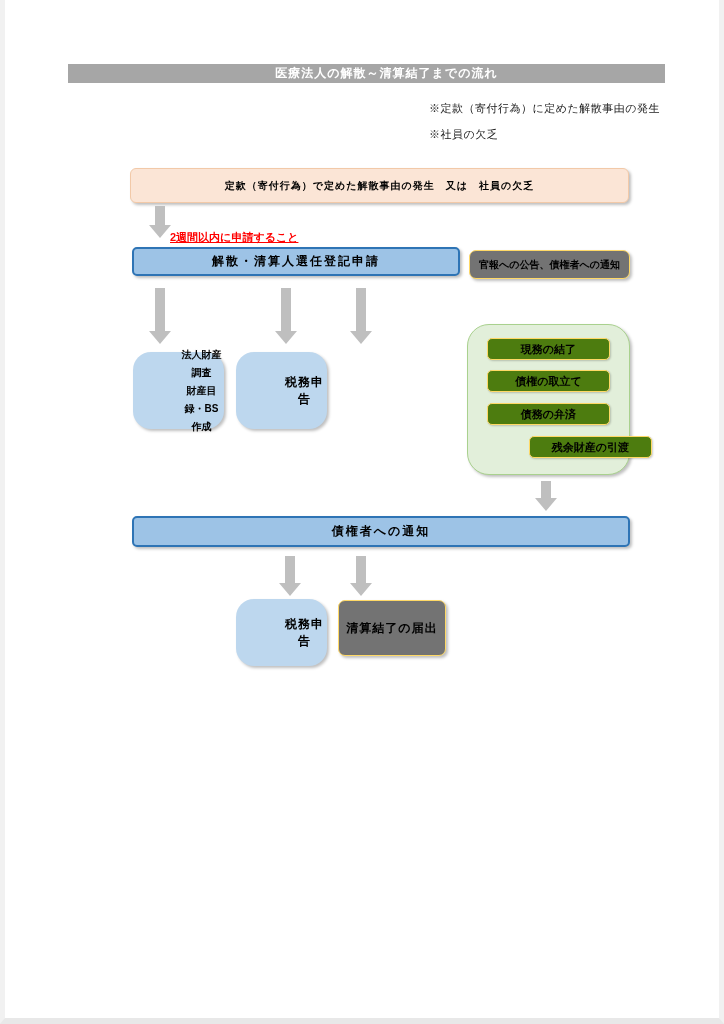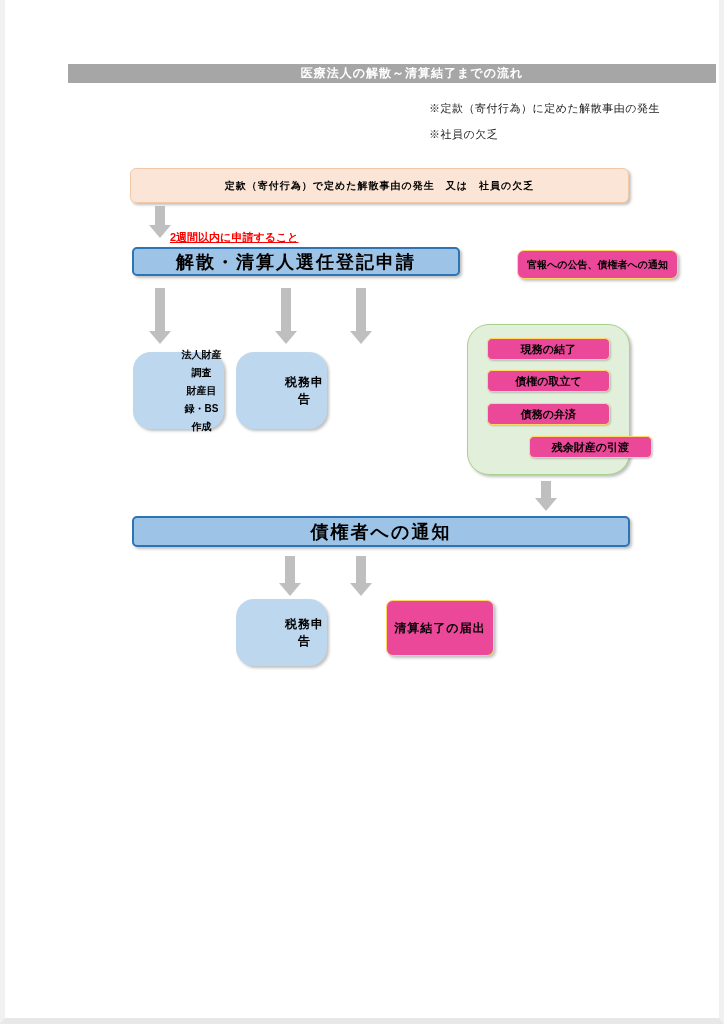--- a/index.html
+++ b/index.html
@@ -3,65 +3,65 @@
 <meta charset="utf-8">
 <style>
   * { margin:0; padding:0; box-sizing:border-box; }
   body { background:#ffffff; font-family:"Liberation Sans", sans-serif; }
   .page {
     position:relative; width:724px; height:1024px; background:#ffffff;
     border-left:5px solid #f1f1f1; border-right:5px solid #f1f1f1; border-bottom:6px solid #e8e8e8;
     overflow:hidden;
   }
   .title-bar {
-    position:absolute; left:63px; top:64px; width:648px; height:19px;
+    position:absolute; left:63px; top:64px; width:597px; height:19px;
     background:#a6a6a6; color:#ffffff; font-weight:bold; font-size:12px;
     display:flex; align-items:center; justify-content:center; letter-spacing:1px;padding-left:40px;
   }
   .note { position:absolute; left:424px; font-size:11px; color:#1a1a1a; letter-spacing:0.5px; }
   .note-1 { top:101px;text-align:right; }
   .note-2 { top:127px; }
 
   .box {
     position:absolute; display:flex; align-items:center; justify-content:center;
     font-weight:bold; color:#000; text-align:center;
     box-shadow:2px 2px 3px rgba(0,0,0,0.25);
   }
   .start-box {
     left:125px; top:168px; width:499px; height:35px;
     background:#fbe5d6; border:1px solid #f2c9a8; border-radius:6px;
     font-size:10px; letter-spacing:1px;
   }
   .blue-box {
     background:#9dc3e6; border:2px solid #2e74b5; border-radius:5px;
-    font-size:18px; letter-spacing:2px;
+    font-size:12px; letter-spacing:2px;
   }
   .blue-1 { left:127px; top:247px; width:328px; height:29px; }
   .blue-2 { left:127px; top:516px; width:498px; height:31px; }
 
   .yellow-box {
-    background:#ec4899; border:1px solid #ffd966; border-radius:7px; font-size:12px;margin-left:48px;
+    background:#737373; border:1px solid #ffd966; border-radius:7px; font-size:12px;
   }
   .notice-box { left:464px; top:250px; width:161px; height:29px; font-size:10px; letter-spacing:0; }
   .dissolution-filing { left:333px; top:349px; width:122px; height:37px; letter-spacing:1px; }
   .completion-filing { left:333px; top:600px; width:108px; height:56px; letter-spacing:1px; }
 
   .round-box { background:#bdd7ee; border-radius:18px; font-size:12px; letter-spacing:1px;padding-left:46px; }
   .asset-box { left:128px; top:352px; width:91px; height:77px; flex-direction:column; font-size:10px; line-height:1.8; letter-spacing:0; }
   .tax-1 { left:231px; top:352px; width:91px; height:77px; }
   .tax-2 { left:231px; top:599px; width:91px; height:67px; }
 
   .green-panel {
     position:absolute; left:462px; top:324px; width:163px; height:151px;
     background:#e2efda; border:1.5px solid #a9d18e; border-radius:22px;
     box-shadow:2px 2px 3px rgba(0,0,0,0.25);
   }
   .task {
     position:absolute; left:19px; width:123px; height:22px;
-    background:#ec4899; border:1px solid #ffd966; border-radius:5px;
+    background:#4d7c0f; border:1px solid #ffd966; border-radius:5px;
     display:flex; align-items:center; justify-content:center;
     font-weight:bold; font-size:11px; color:#000;
     box-shadow:1px 1px 2px rgba(0,0,0,0.2);
   }
   .task-0 { top:13px; } .task-1 { top:45px; } .task-2 { top:78px; } .task-3 { top:111px;margin-left:42px; }
 
   .deadline {
     position:absolute; left:165px; top:230px;
     color:#ff0000; font-size:11px; font-weight:bold; text-decoration:underline;
   }

